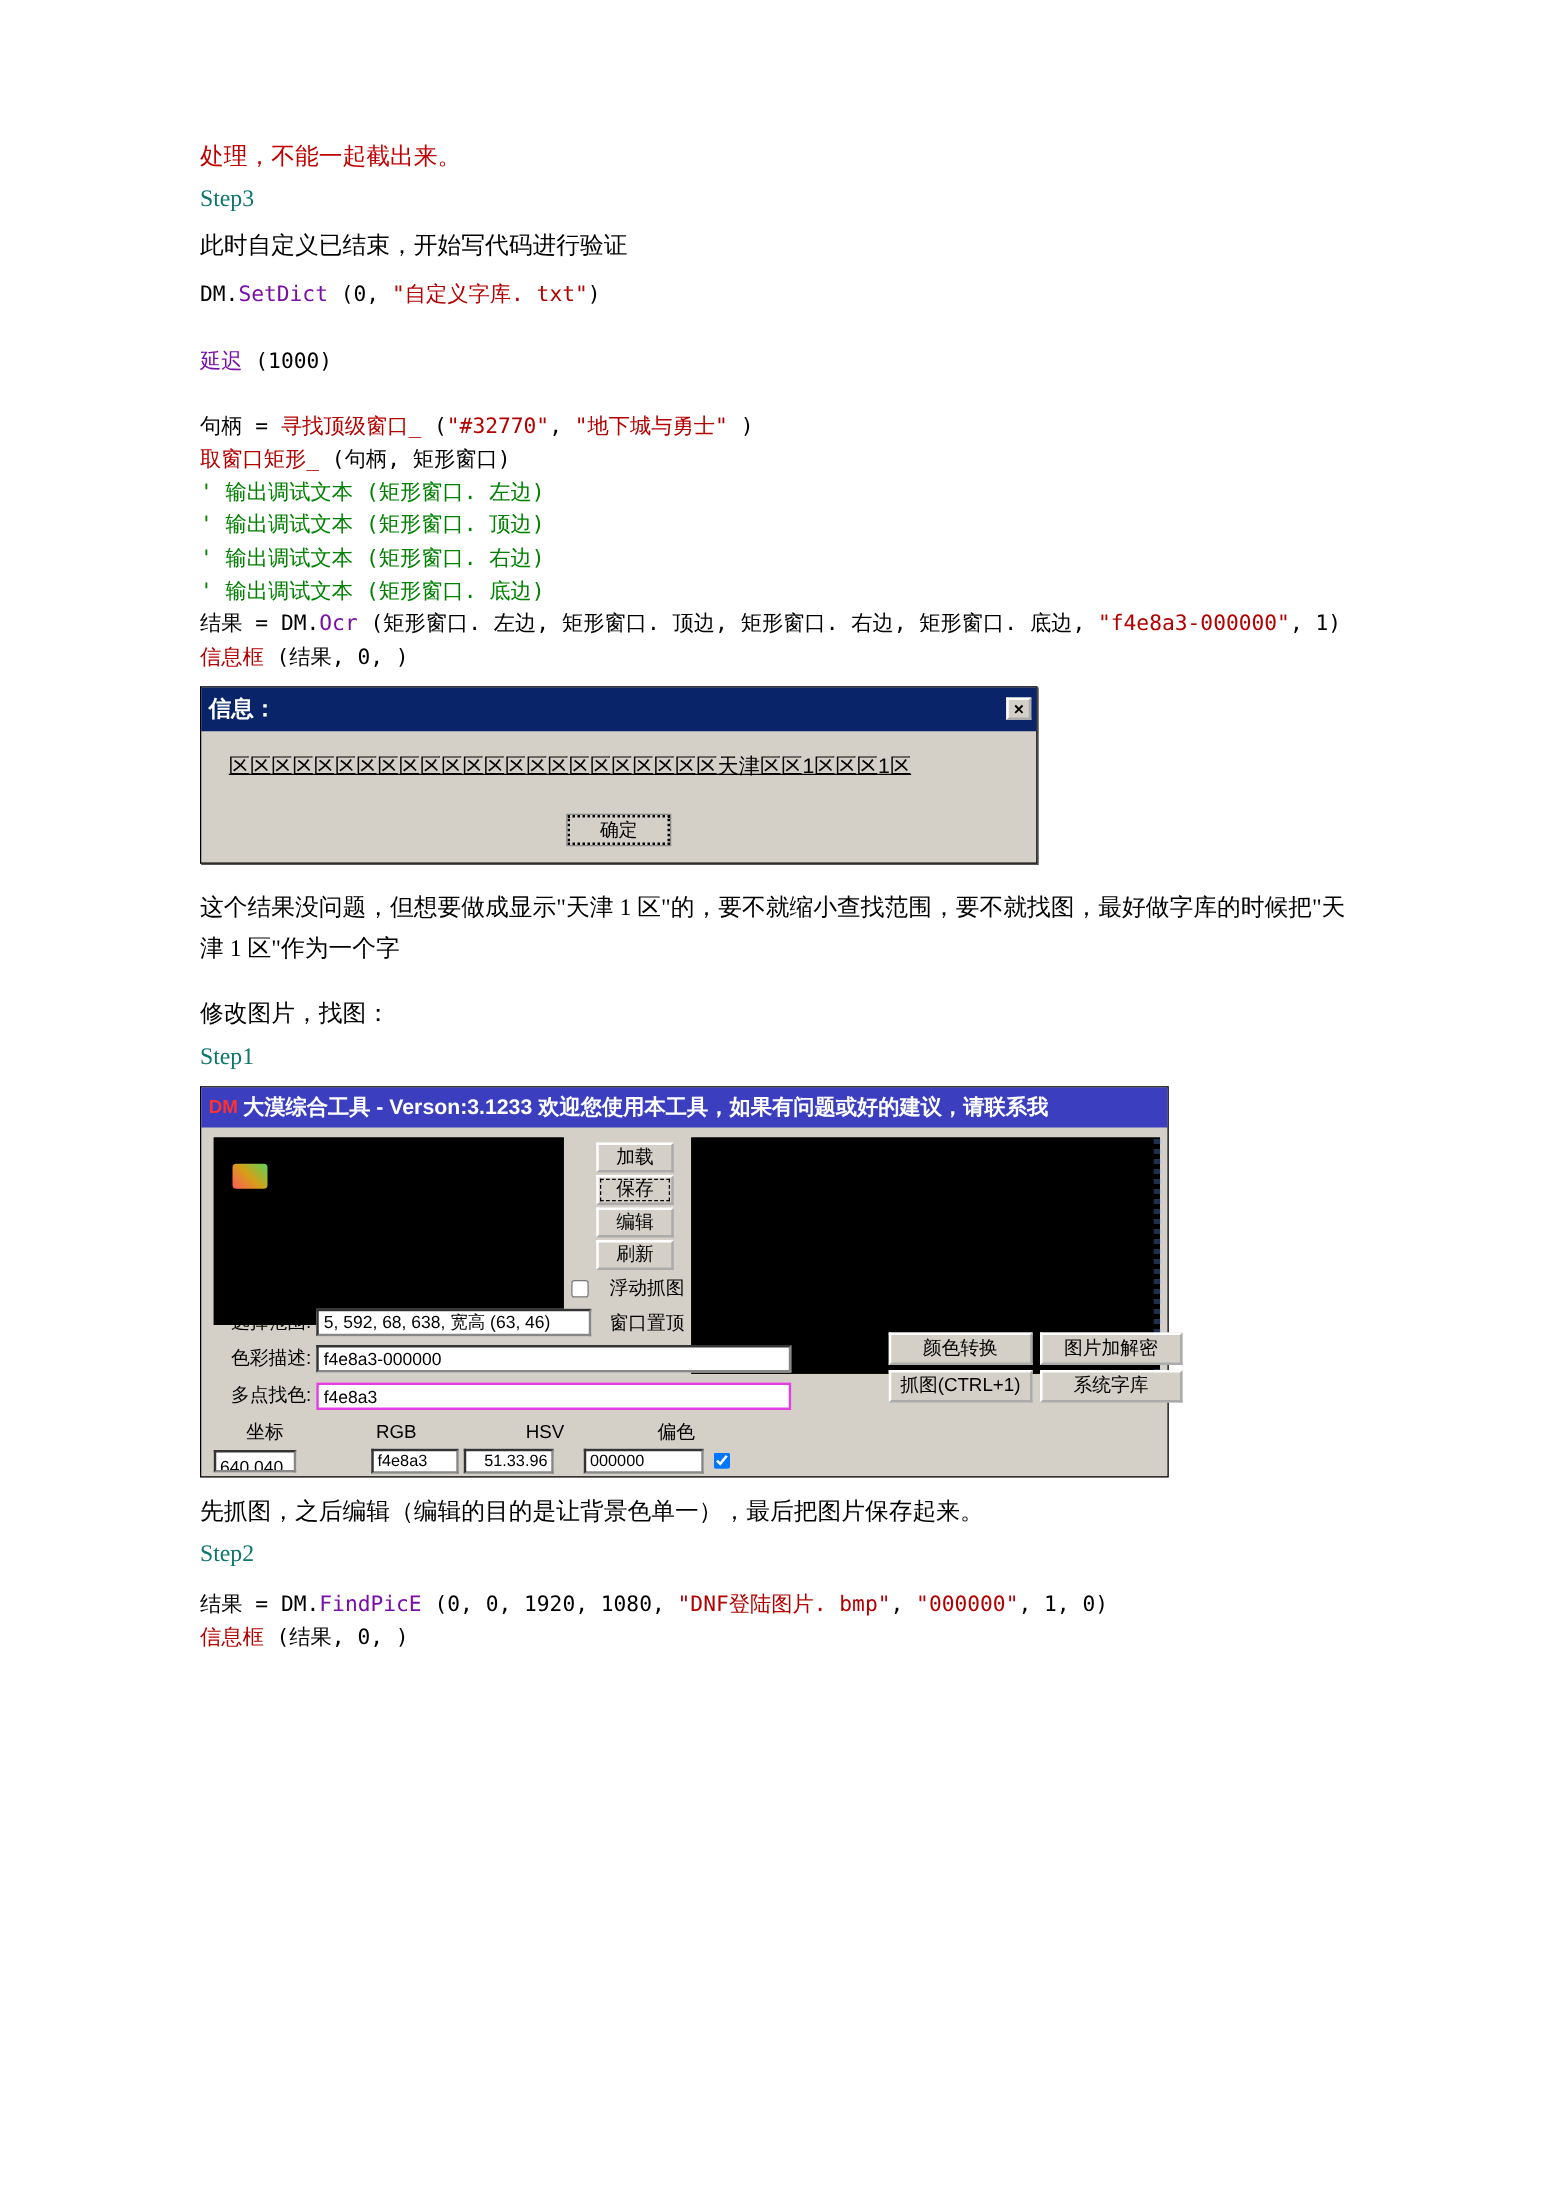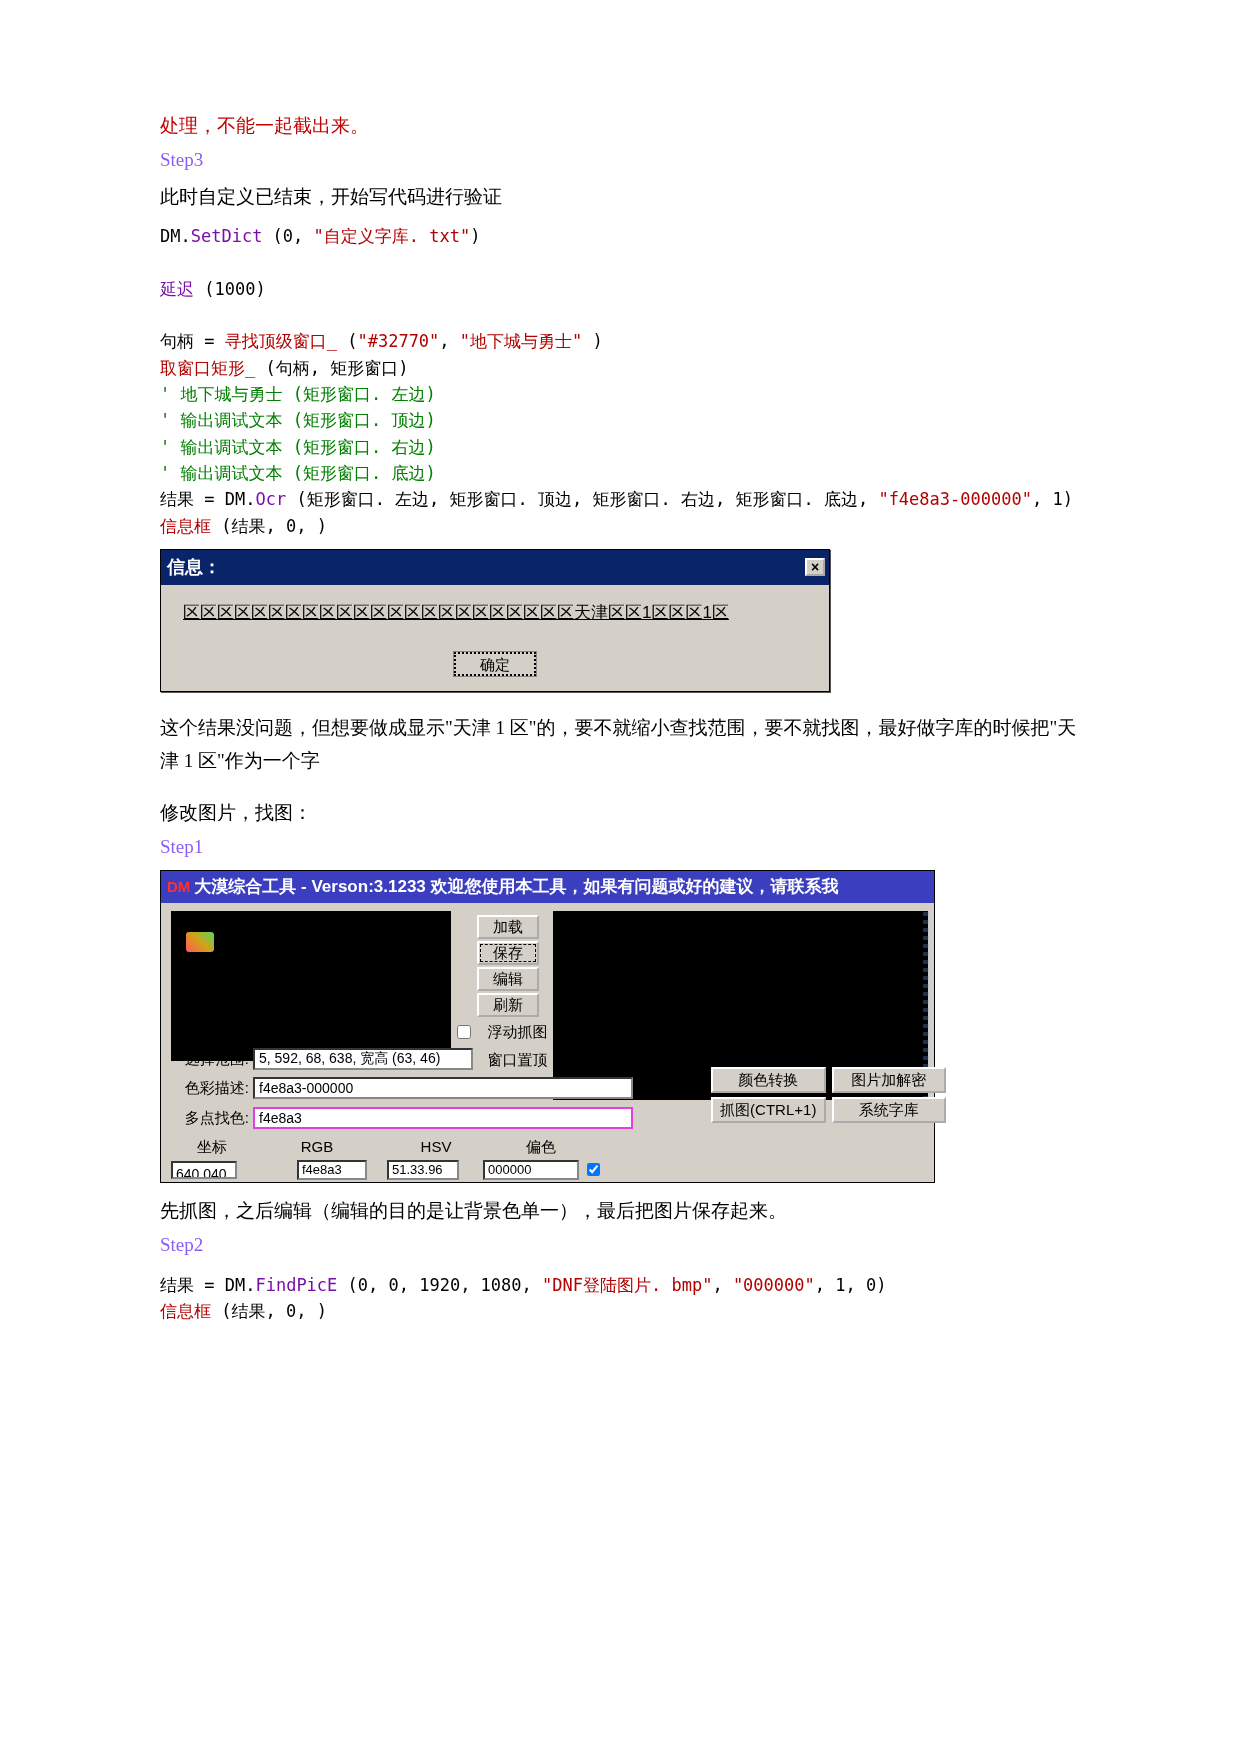--- a/index.html
+++ b/index.html
@@ -6,21 +6,21 @@
   body {
     background: #fff;
     font-family: "SimSun", "宋体", serif;
     width: 1240px;
     padding: 110px 160px 200px 160px;
     font-size: 19px;
     line-height: 1.7;
     color: #000;
   }
   .red-text { color: #c00000; }
-  .step-heading { color: #8b5cf6; margin-top: 2px; }
+  .step-heading { color: #0f766e; margin-top: 2px; }
   .body-text { color: #000; margin-top: 4px; }
 
   .code-block {
     font-family: "SimSun", monospace;
     font-size: 17px;
     line-height: 1.55;
     margin-top: 10px;
     margin-bottom: 10px;
     white-space: pre;
   }
@@ -203,21 +203,21 @@
 <div class="red-text">处理，不能一起截出来。</div>
 <div class="step-heading">Step3</div>
 <div class="body-text">此时自定义已结束，开始写代码进行验证</div>
 
 <div class="code-block"><span class="c-black">DM.</span><span class="c-purple">SetDict </span><span class="c-black">(0, </span><span class="c-darkred">"自定义字库. txt"</span><span class="c-black">)</span>
 
 <span class="c-purple">延迟 </span><span class="c-black">(1000)</span>
 
 <span class="c-black">句柄 = </span><span class="c-darkred">寻找顶级窗口_ </span><span class="c-black">(</span><span class="c-darkred">"#32770"</span><span class="c-black">, </span><span class="c-darkred">"地下城与勇士"</span><span class="c-black"> )</span>
 <span class="c-darkred">取窗口矩形_ </span><span class="c-black">(句柄, 矩形窗口)</span>
-<span class="c-green">' 地下城与勇士 (矩形窗口. 左边)</span>
+<span class="c-green">' 输出调试文本 (矩形窗口. 左边)</span>
 <span class="c-green">' 输出调试文本 (矩形窗口. 顶边)</span>
 <span class="c-green">' 输出调试文本 (矩形窗口. 右边)</span>
 <span class="c-green">' 输出调试文本 (矩形窗口. 底边)</span>
 <span class="c-black">结果 = </span><span class="c-black">DM.</span><span class="c-purple">Ocr </span><span class="c-black">(矩形窗口. 左边, 矩形窗口. 顶边, 矩形窗口. 右边, 矩形窗口. 底边, </span><span class="c-darkred">"f4e8a3-000000"</span><span class="c-black">, 1)</span>
 <span class="c-darkred">信息框 </span><span class="c-black">(结果, 0, )</span></div>
 
 <div class="dialog">
   <div class="dialog-titlebar">
     <span>信息：</span>
     <span class="close-btn">×</span>
@@ -282,21 +282,21 @@
         <div class="coord-header">
           <span style="width:82px">坐标</span>
           <span style="width:128px">RGB</span>
           <span style="width:110px">HSV</span>
           <span style="width:100px">偏色</span>
         </div>
         <div class="coord-row">
           <span style="width:66px; border:2px inset #888; background:#fff; height:18px; padding:0 3px; overflow:hidden;">640.040</span>
           <span style="width:60px"></span>
           <input class="cell-in" style="width: 70px;" value="f4e8a3">
-          <input class="cell-in" style="width: 72px; margin-left: 20px;" value="51.33.96">
+          <input class="cell-in" style="width: 72px; margin-left: 4px; text-align: right;" value="51.33.96">
           <span style="width:24px"></span>
           <input class="cell-in" style="width: 96px;" value="000000">
           <input type="checkbox" checked="" style="margin-left: 8px;">
         </div>
       </div>
 
       <div class="right-btn-grid" style="top:-64px;">
         <div class="bin-label">二值化区域(0)</div>
         <div class="gbtn">颜色转换</div>
         <div class="gbtn">图片加解密</div>

